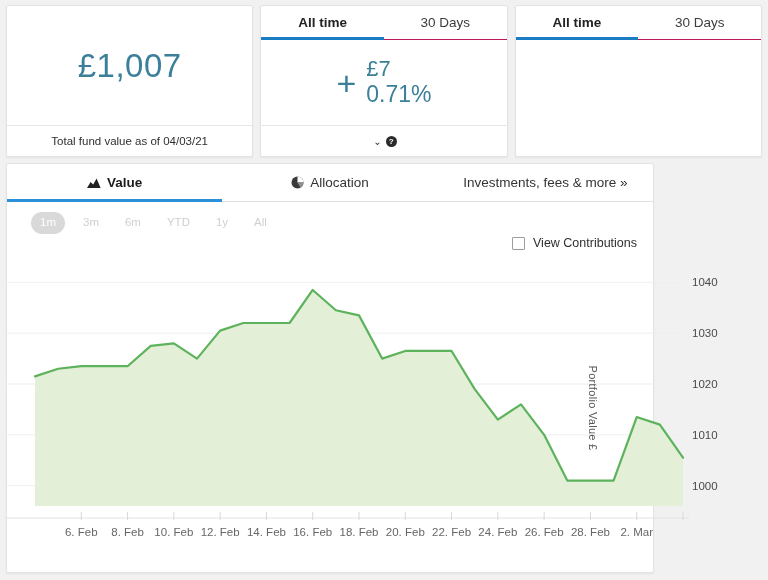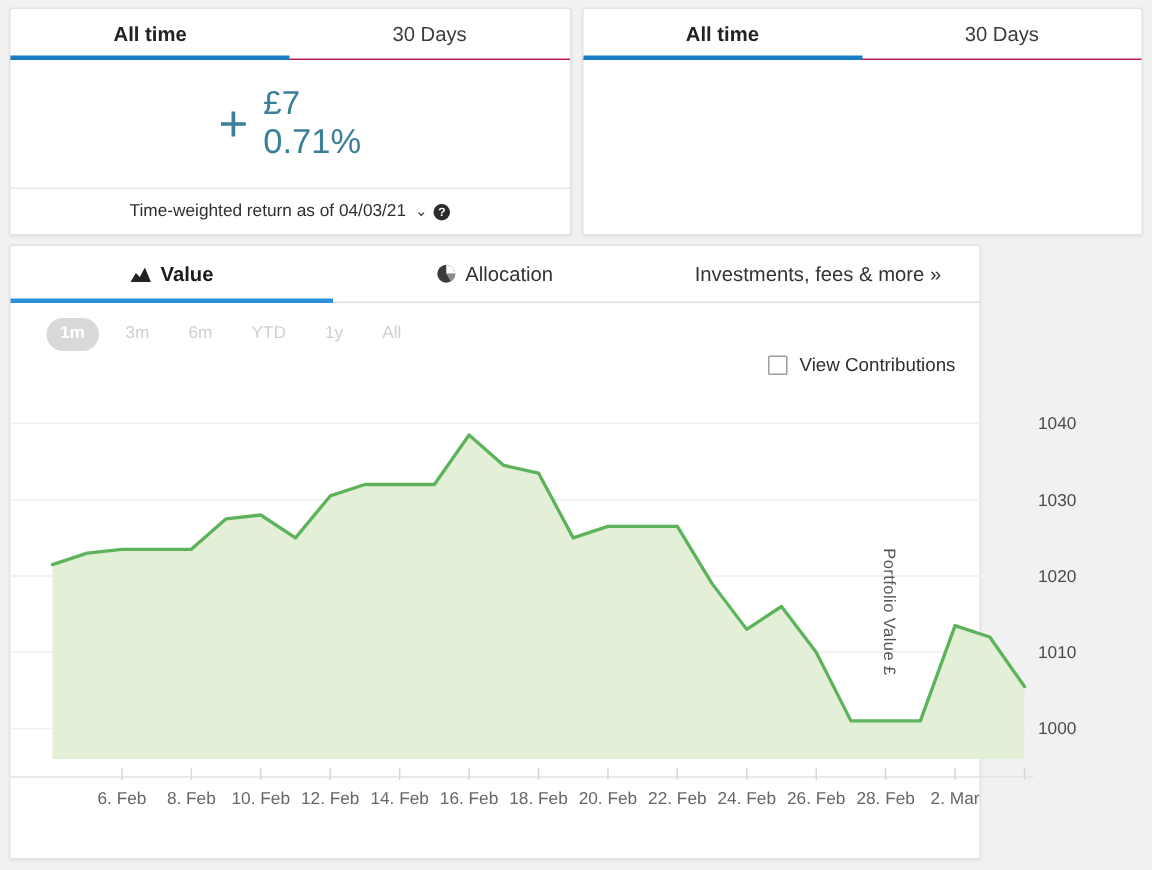--- a/index.html
+++ b/index.html
@@ -80,21 +80,21 @@
   
   .controls{
     height:42px;display:flex;align-items:center;justify-content:space-between;
     padding:0 16px 0 24px;box-sizing:border-box;
   }
   .ranges{display:flex;align-items:center;gap:10px;}
   .rpill{
     font-size:11.5px;color:#cfcfcf;padding:4px 8px;border-radius:11px;cursor:pointer;
     line-height:1;
   }
-  .rpill.sel{background:#d9d9d9;color:#ffffff;padding:5px 9px;font-weight:bold;}
+  .rpill.sel{background:#d9d9d9;color:#ffffff;padding:5px 9px;font-weight:normal;}
   .viewc{display:flex;align-items:center;gap:8px;cursor:pointer;margin-top:40px;}
   .cbox{
     width:11px;height:11px;border:1px solid #9d9d9d;background:#fff;border-radius:1px;
     display:inline-block;
   }
   .viewc-label{font-size:12.5px;color:#2f2f2f;}
 
   
   .chart-area{position:relative;height:327px;}
   .chart-svg{position:absolute;left:0;top:0;}
@@ -104,41 +104,48 @@
     letter-spacing:.3px;
   }
 </style>
 </head>
 <body>
 
 <div class="app">
 
   <div class="cards">
 
+    <div class="card">
+      <div class="card-body">
+        <span class="big-value">£1,007</span>
+      </div>
+      <div class="card-foot">
+        <span>Total fund value as of 04/03/21</span>
+      </div>
+    </div>
 
     <div class="card">
       <div class="card-tabs">
         <div class="card-tab active">
           <span>All time</span>
         </div>
         <div class="card-tab">
           <span>30 Days</span>
         </div>
       </div>
       <div class="card-body">
         <div class="ret-wrap">
           <span class="ret-sign">+</span>
           <span class="ret-nums">
             <span class="ret-amount">£7</span>
             <span class="ret-pct">0.71%</span>
           </span>
         </div>
       </div>
       <div class="card-foot">
-        <span>Time-weighted return as of 04/03/21</span>
         <span class="caret">⌄</span>
         <span class="help-ic">?</span>
       </div>
     </div>
 
     <div class="card">
       <div class="card-tabs">
         <div class="card-tab active">
           <span>All time</span>
         </div>

